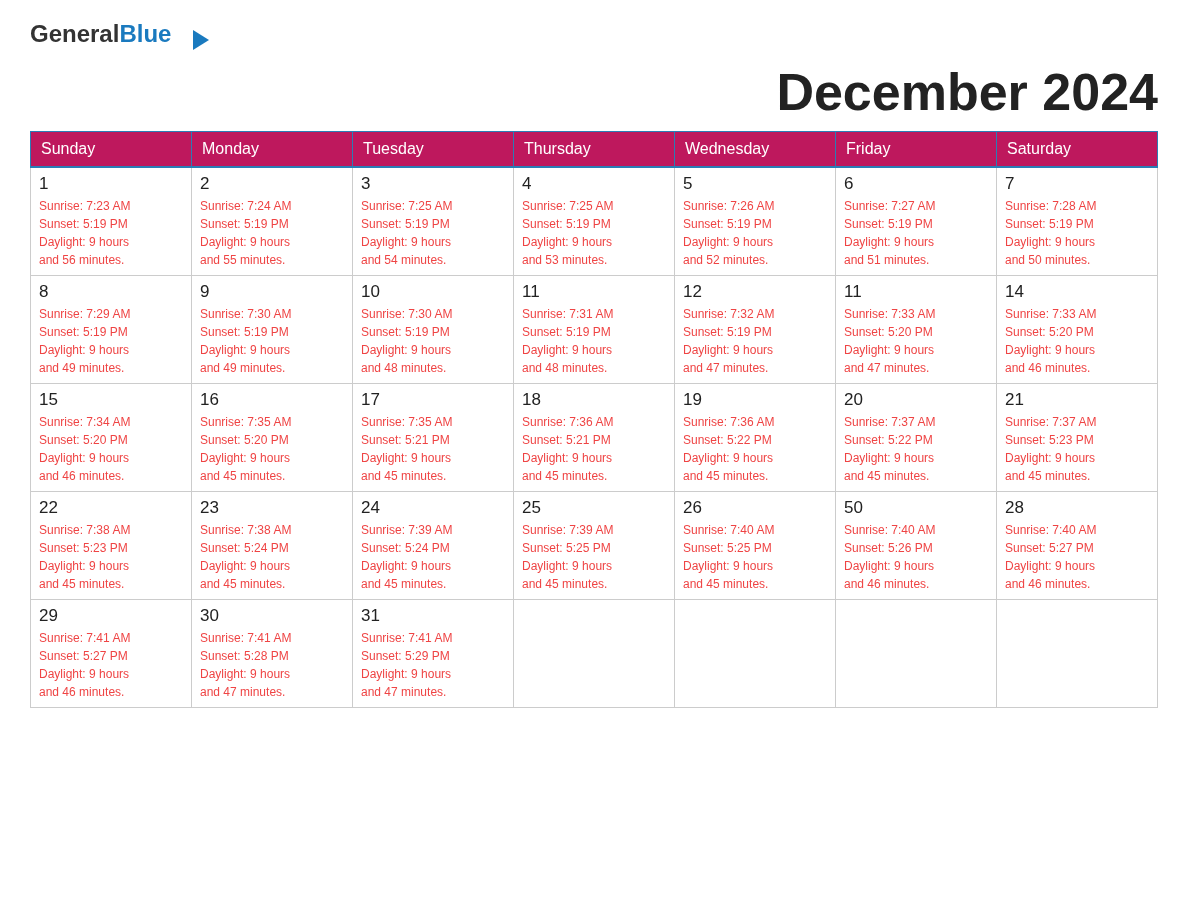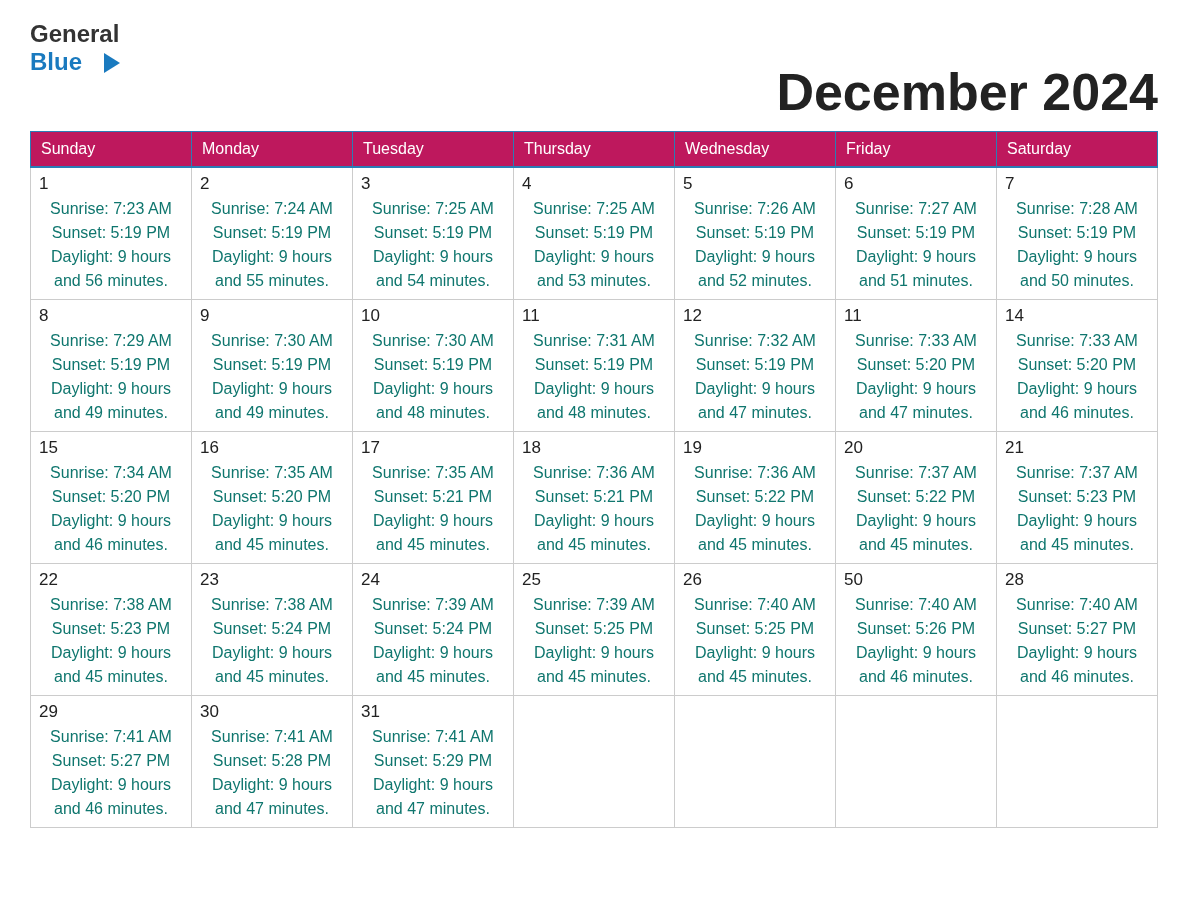--- a/index.html
+++ b/index.html
@@ -64,40 +64,39 @@
       border-top: 2px solid #2a7db5;
     }
     .day-num {
       font-size: 17px;
       font-weight: normal;
       color: #222;
       margin-bottom: 3px;
       display: block;
     }
     .day-info {
-      font-size: 16px;
+      font-size: 12px;
       line-height: 1.5;
-      color: #0f766e;
-      text-align: center;
+      color: #ef4444;
     }
     .empty-cell {
       background: #fff;
     }
     .logo-wrapper {
       display: flex;
-      flex-direction: column;
+      flex-direction: row;
     }
     .logo-general {
       font-size: 24px;
       font-weight: bold;
       color: #333;
     }
     .logo-line {
       display: flex;
-      align-items: center;
+      align-items: flex-end;
       gap: 19px;
     }
     .logo-blue-text {
       font-size: 24px;
       font-weight: bold;
       color: #1a7abf;
     }
     .arrow-right {
       display: inline-block;
       width: 0;

